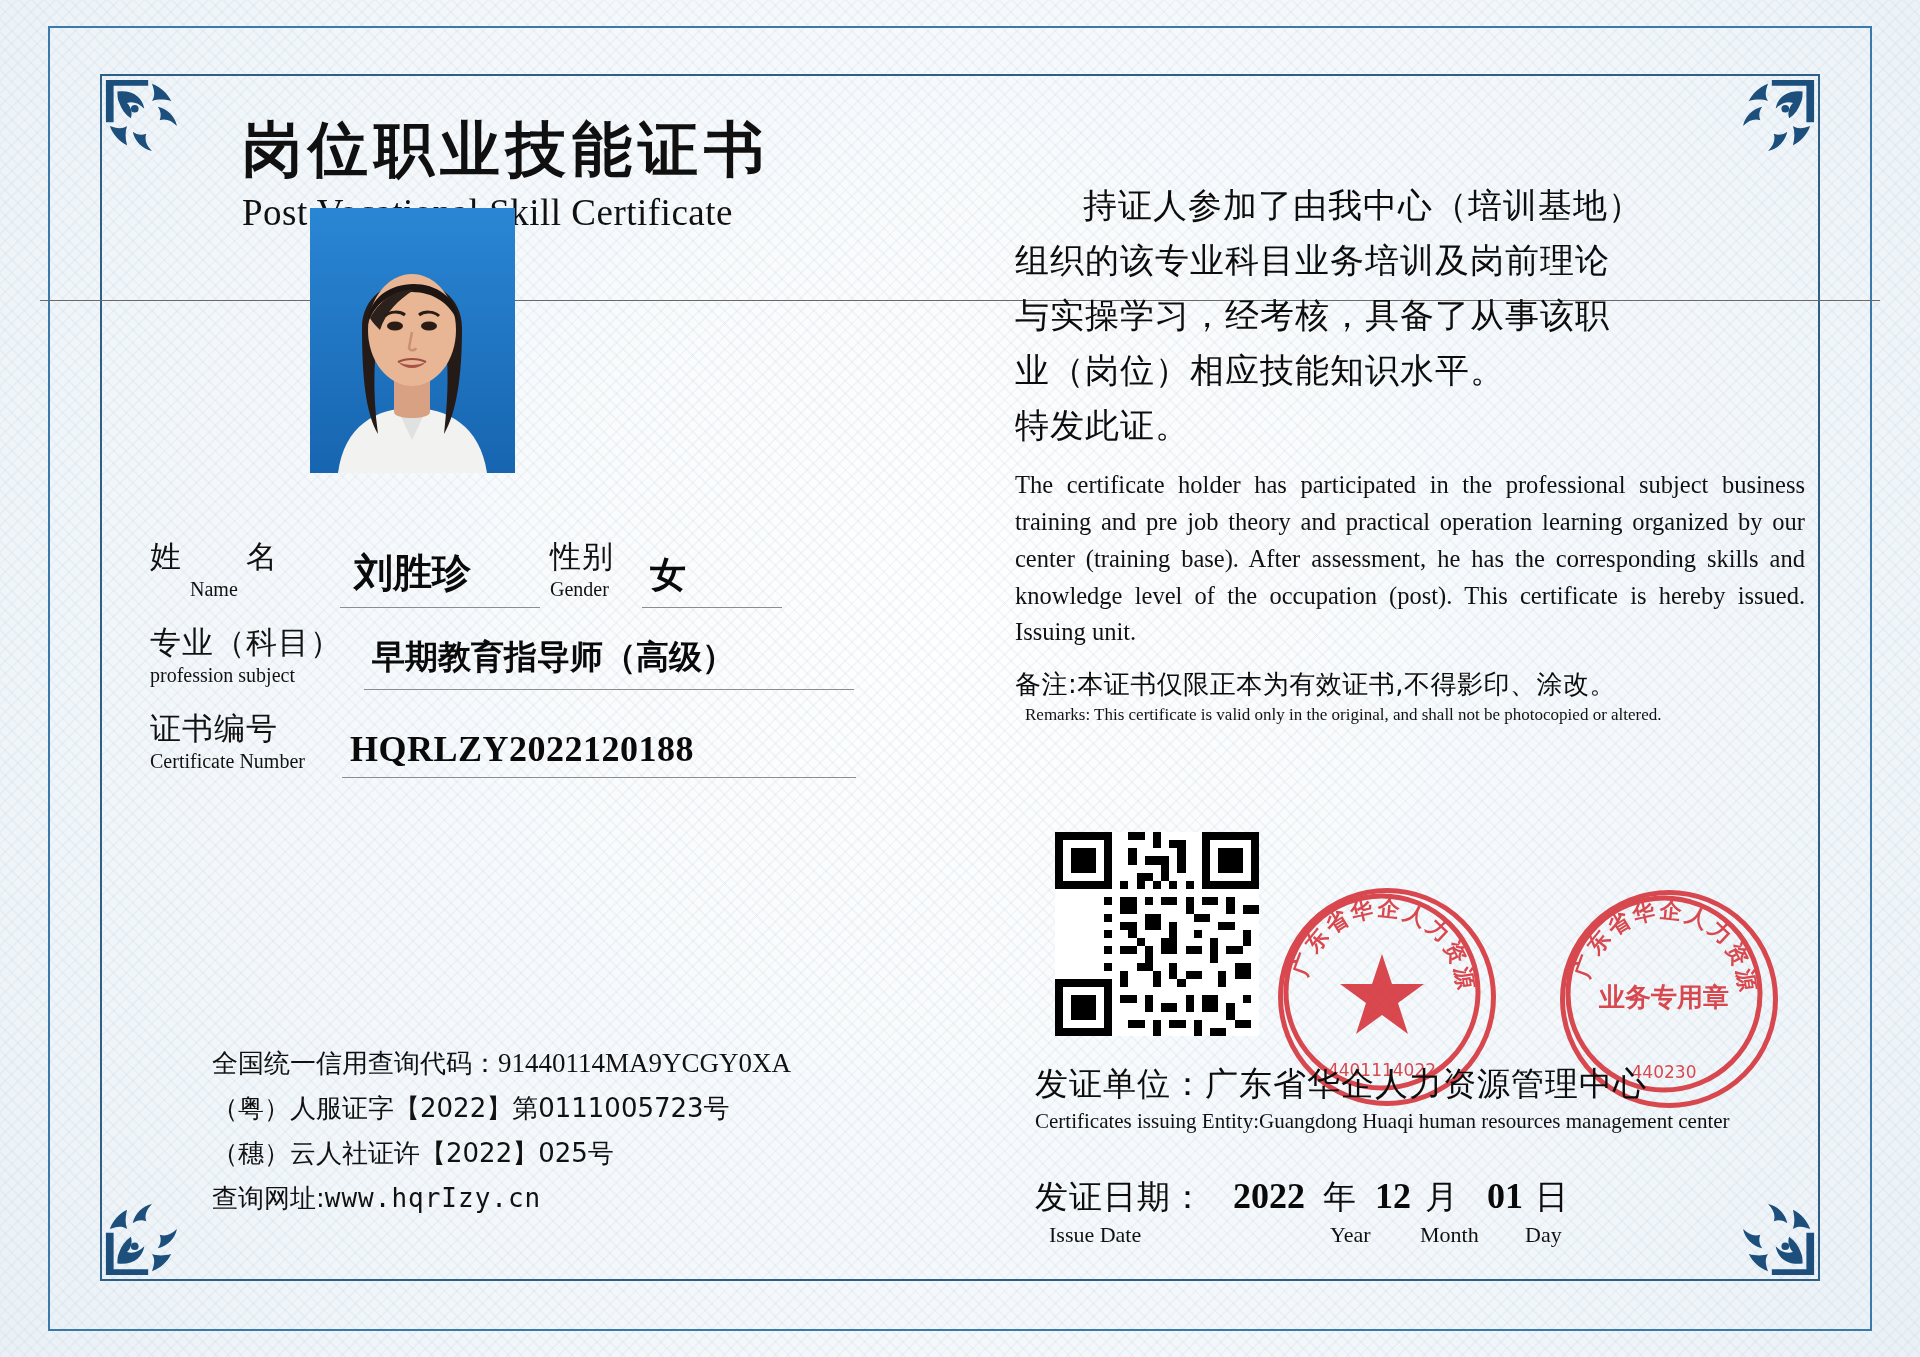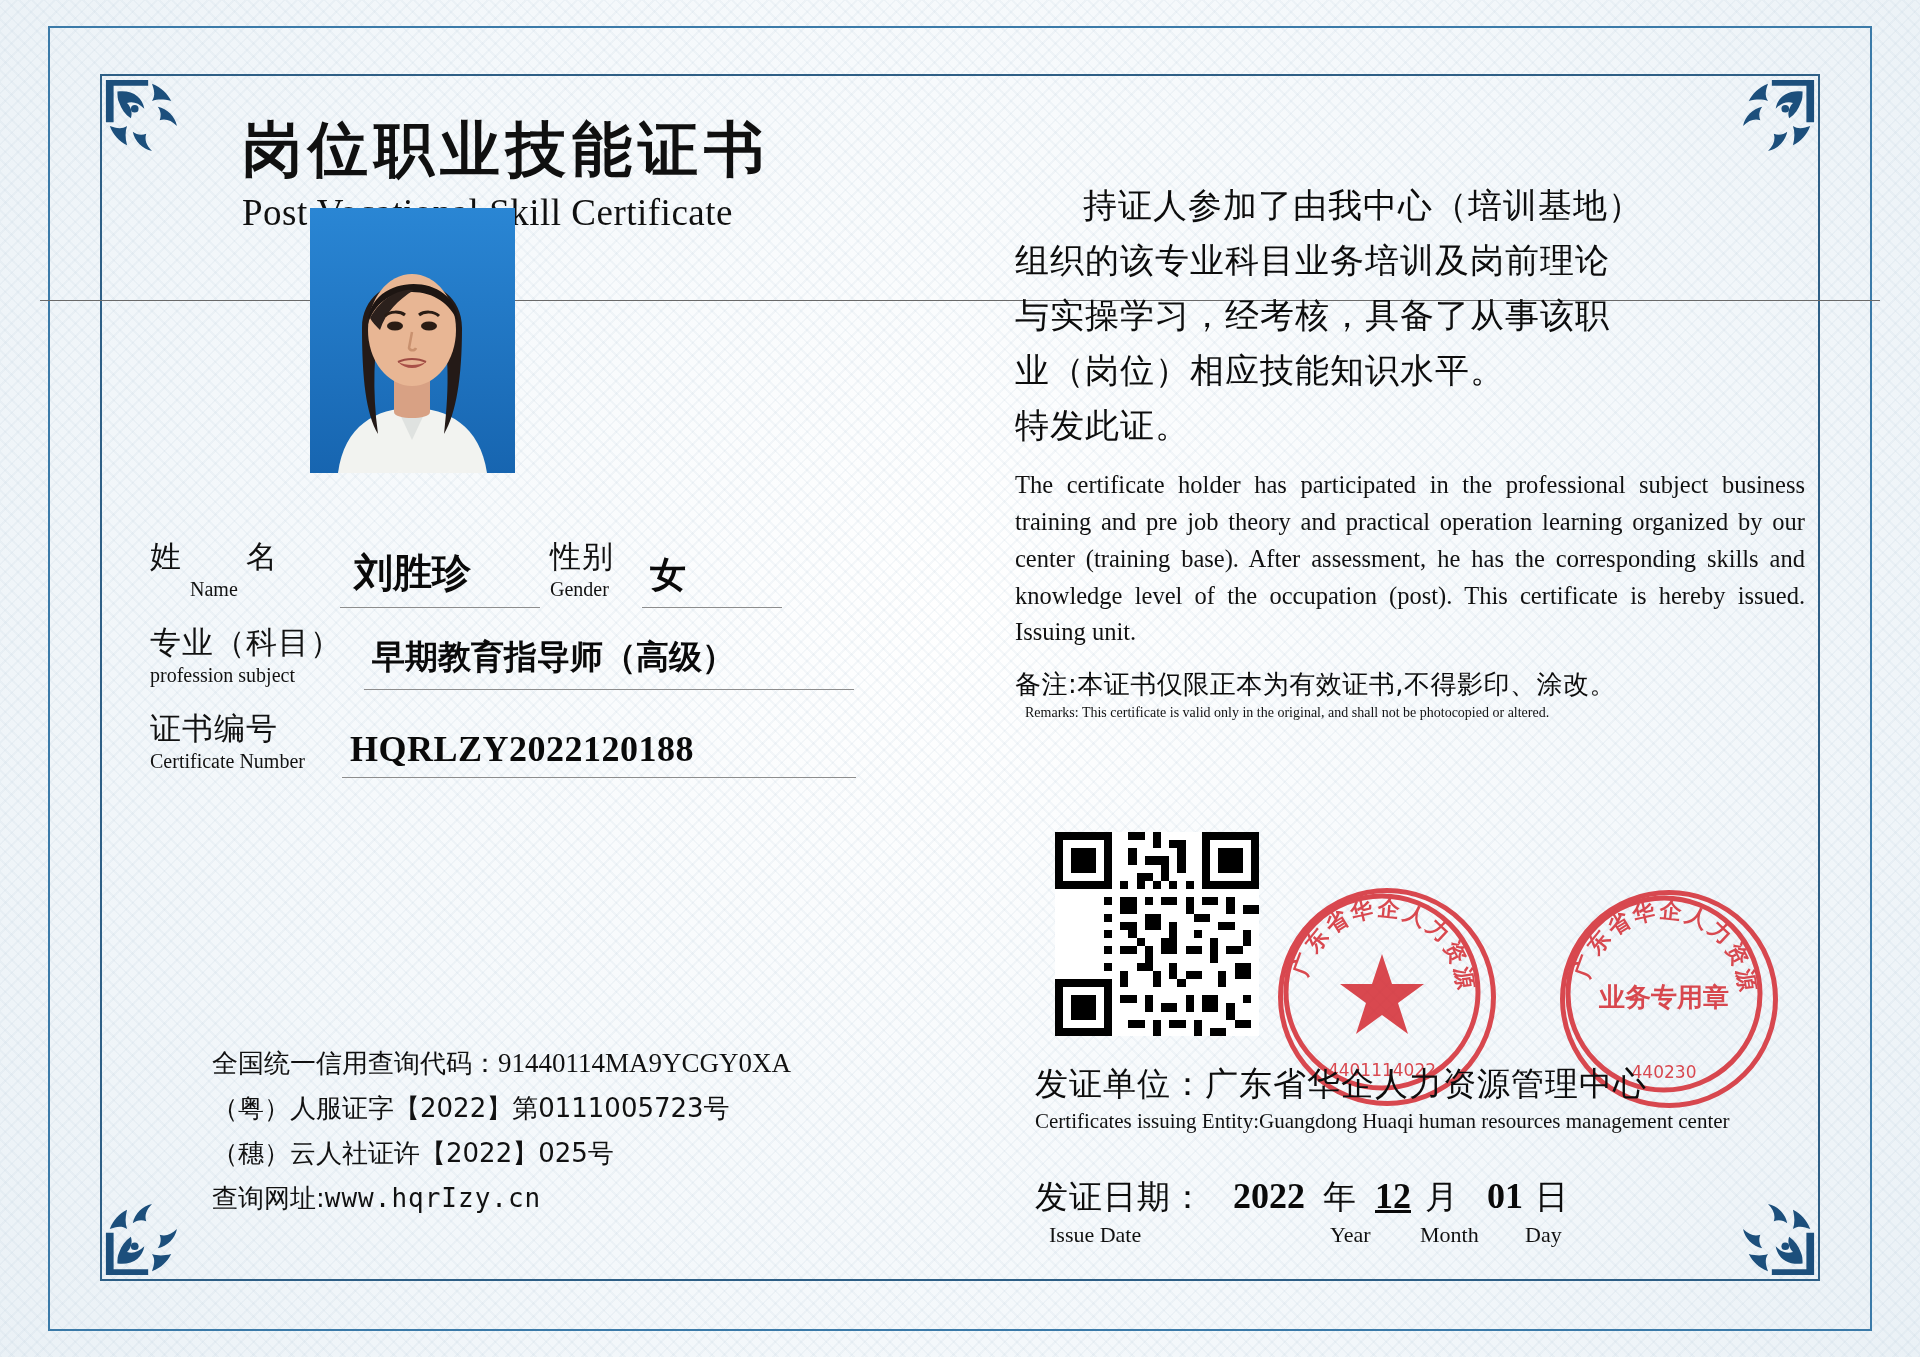--- a/index.html
+++ b/index.html
@@ -198,21 +198,21 @@
   }
   .remark-cn {
     font-family: "DejaVu Sans", sans-serif;
     font-size: 26px;
     color: #0d0d0d;
     margin-top: 16px;
     letter-spacing: 0.5px;
   }
   .remark-en {
     font-family: "Liberation Serif", serif;
-    font-size: 14px;
+    font-size: 17px;
     color: #111;
     margin-top: 3px;
     padding-left: 10px;
   }
 
   
   .qr {
     position: absolute;
     left: 1055px;
     top: 832px;
@@ -557,21 +557,21 @@
     <div class="cn">
       <span>发证单位：</span><span>广东省华企人力资源管理中心</span>
     </div>
     <div class="en">Certificates issuing Entity:Guangdong Huaqi human resources management center</div>
   </div>
 
   <div class="issue-date">
     <span class="cn">发证日期：</span>
     <span class="num" style="margin-left:24px;">2022</span>
     <span class="cn" style="margin-left:14px;">年</span>
-    <span class="num" style="margin-left:14px;text-decoration:underline;">12</span>
+    <span class="num" style="margin-left:14px;">12</span>
     <span class="cn" style="margin-left:10px;">月</span>
     <span class="num" style="margin-left:24px;">01</span>
     <span class="cn" style="margin-left:8px;">日</span>
   </div>
 
   <div class="date-en-row">
     <span style="left:14px;">Issue Date</span>
     <span style="left:295px;">Year</span>
     <span style="left:385px;">Month</span>
     <span style="left:490px;">Day</span>

